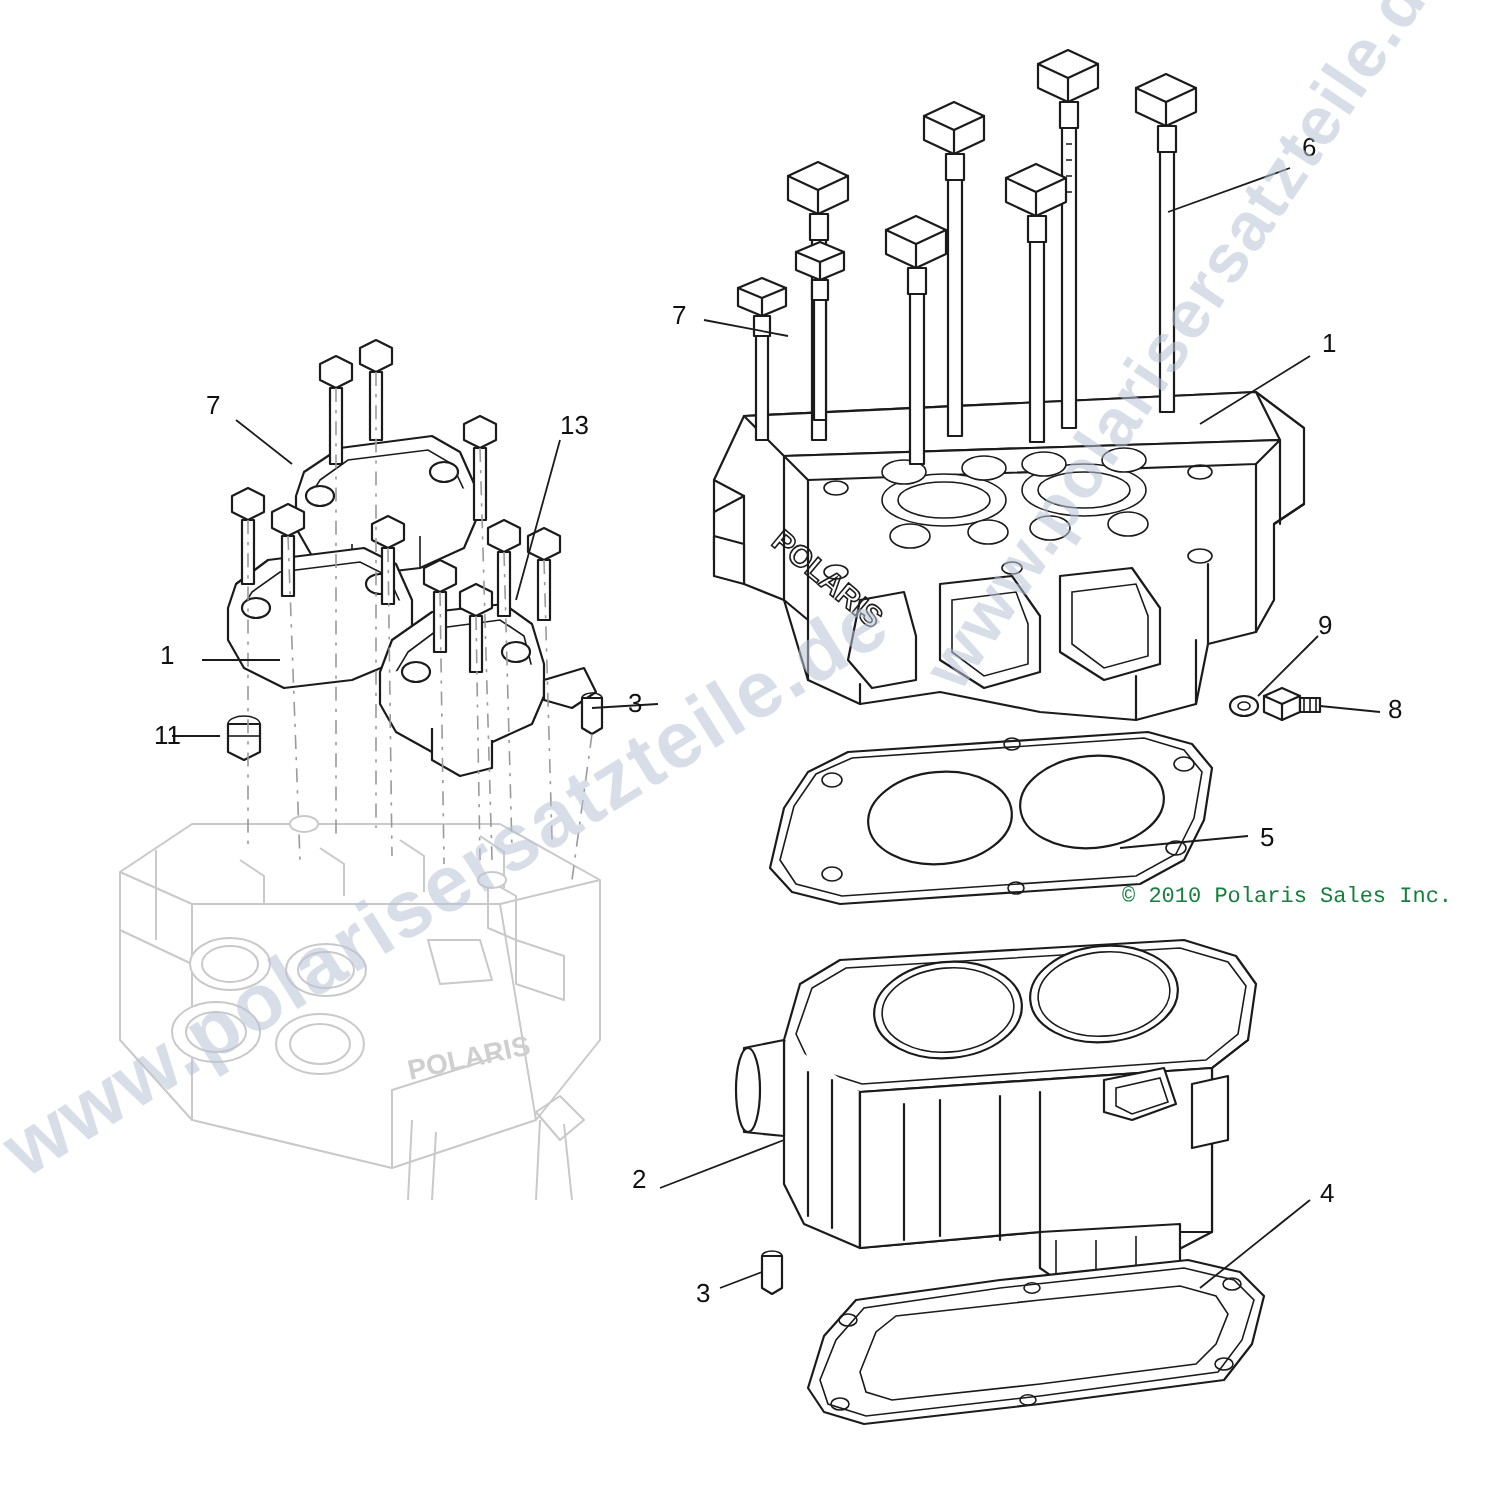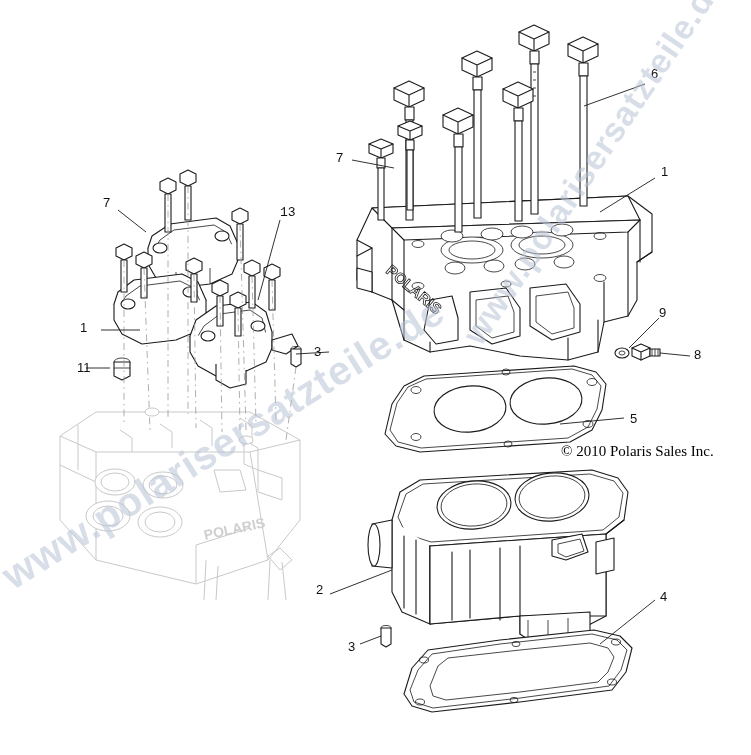--- a/index.html
+++ b/index.html
@@ -19,23 +19,23 @@
   .callout {
     position:absolute;
     font-family:"Liberation Sans", sans-serif;
     font-size:13px;
     color:#111111;
     line-height:1;
     user-select:none;
   }
   .copyright {
     position:absolute;
-    font-family:Liberation Serif, serif;
-    font-size:15px;
-    color:#000000;
+    font-family:Liberation Mono, monospace;
+    font-size:11px;
+    color:#15803d;
     white-space:nowrap;
   }
   .wm {
     position:absolute;
     font-family:"Liberation Sans", sans-serif;
     font-weight:bold;
     color:#b9c4d6;
     opacity:0.55;
     white-space:nowrap;
     user-select:none;
@@ -416,20 +416,20 @@
   <div class="callout" style="left:348px; top:640px;">3</div>
   <div class="callout" style="left:660px; top:590px;">4</div>
   <div class="callout" style="left:630px; top:412px;">5</div>
   <div class="callout" style="left:651px; top:67px;">6</div>
   <div class="callout" style="left:336px; top:151px;">7</div>
   <div class="callout" style="left:694px; top:348px;">8</div>
   <div class="callout" style="left:659px; top:306px;">9</div>
   <div class="callout" style="left:80px;  top:321px;">1</div>
   <div class="callout" style="left:77px;  top:361px;">11</div>
   <div class="callout" style="left:103px; top:196px;">7</div>
-  <div class="callout" style="left:280px; top:206px;font-family:Liberation Mono, monospace;">13</div>
+  <div class="callout" style="left:280px; top:206px;">13</div>
 
   <div class="copyright" style="left:561px; top:443px;">© 2010 Polaris Sales Inc.</div>
 
   <div class="wm wm-main">www.polarisersatzteile.de</div>
   <div class="wm wm-diag">www.polarisersatzteile.de</div>
 
 </div>
 
 </body></html>

